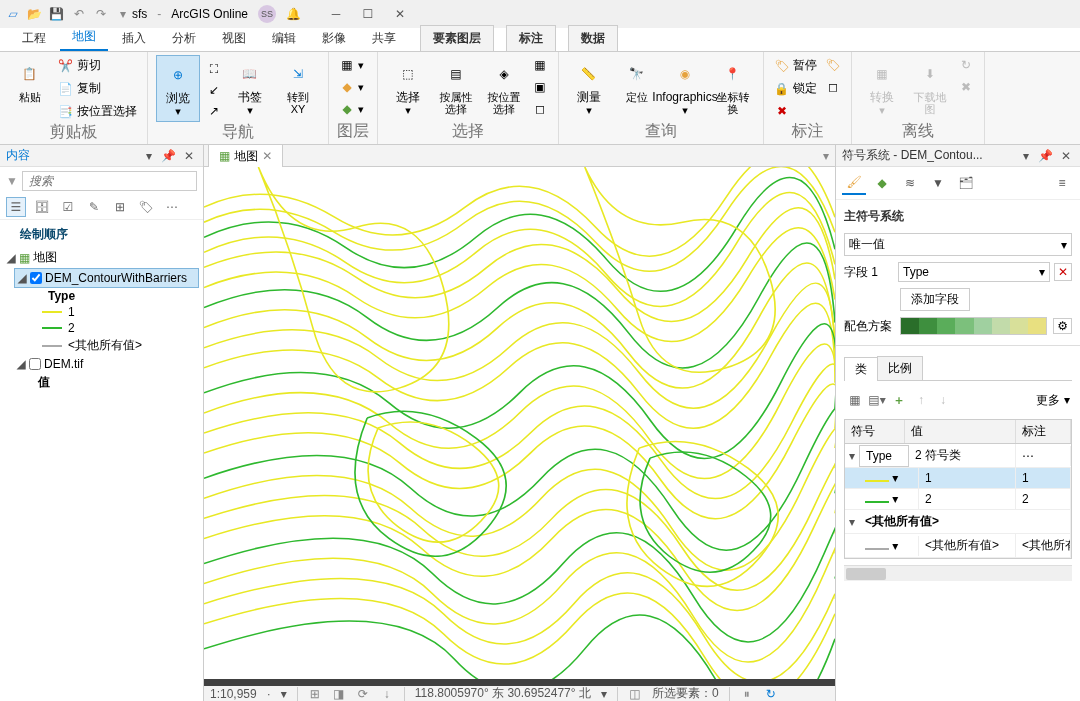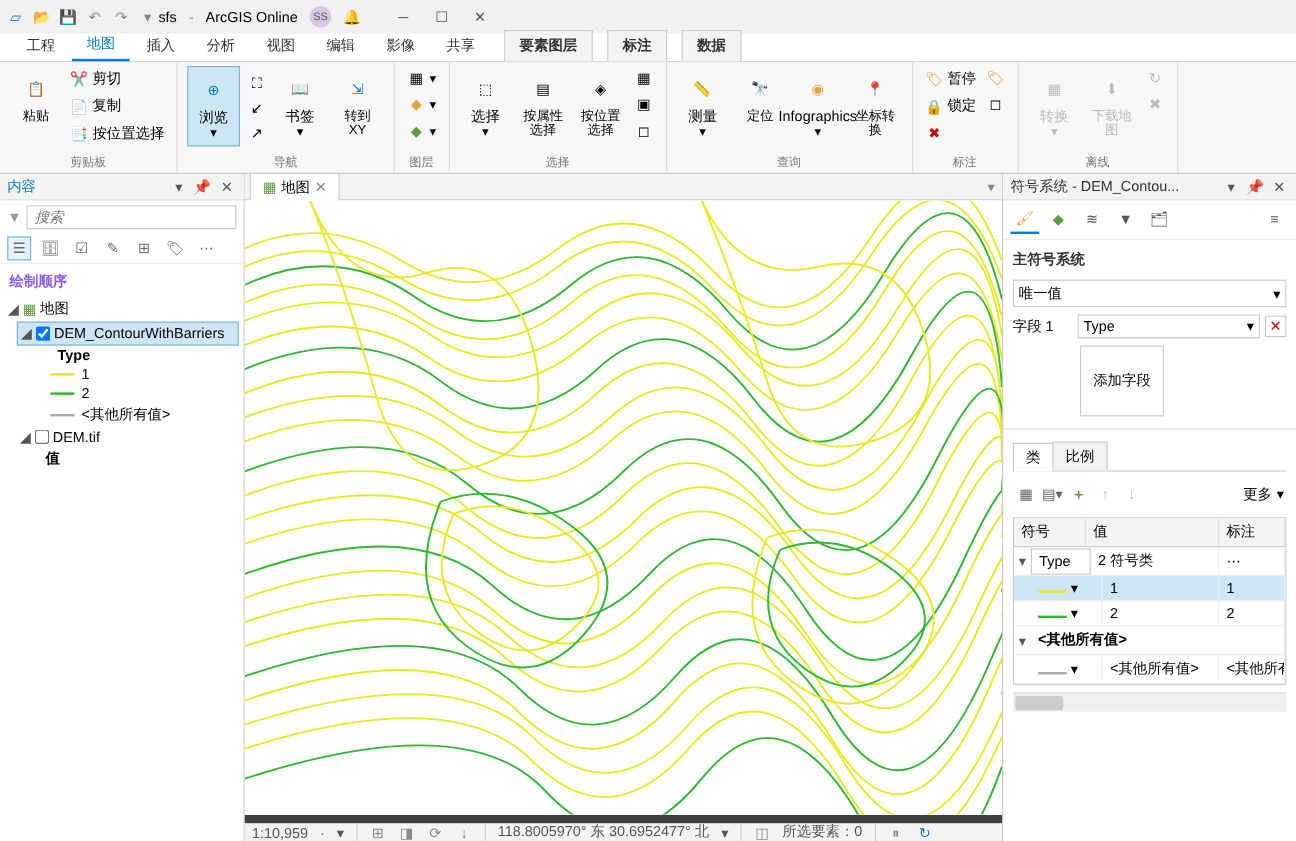--- a/index.html
+++ b/index.html
@@ -13,40 +13,40 @@
 .avatar { width: 18px; height: 18px; border-radius: 50%; background: #d8c7e2; display: flex; align-items: center; justify-content: center; font-size: 9px; color: #555; }
 .winbtns { display: flex; gap: 2px; margin-left: 10px; }
 .winbtn { width: 30px; height: 20px; display: flex; align-items: center; justify-content: center; color: #555; }
 .ribbon-tabs { height: 24px; display: flex; padding: 0 10px; border-bottom: 1px solid #ccc; align-items: flex-end; gap: 2px; }
 .rtab { padding: 4px 12px; cursor: pointer; color: #333; }
 .rtab.active { border-bottom: 2px solid #0078d4; color: #0078d4; }
 .rtab.ctx { border: 1px solid #ccc; border-bottom: none; background: #f3f3f3; margin-left: 10px; font-weight: bold; }
 .ribbon { height: 93px; background: #f7f7f7; border-bottom: 1px solid #ccc; display: flex; }
 .rgroup { border-right: 1px solid #ddd; padding: 3px 8px 0 8px; display: flex; flex-direction: column; }
 .rgroup-content { flex: 1; display: flex; align-items: flex-start; gap: 4px; }
-.rgroup-label { text-align: center; color: #777; font-size: 10px; padding-bottom: 2px; }
+.rgroup-label { text-align: center; color: #777; font-size: 16px; padding-bottom: 2px; }
 .rbig { display: flex; flex-direction: column; align-items: center; width: 44px; padding: 4px 2px; cursor: pointer; gap: 2px; }
 .rbig.active { background: #cde6f7; border: 1px solid #7fb5db; }
 .rico { width: 30px; height: 30px; display: flex; align-items: center; justify-content: center; }
 .rbig .rl { font-size: 11px; text-align: center; line-height: 1.1; }
 .rsmall-col { display: flex; flex-direction: column; gap: 2px; }
 .rsmall { display: flex; align-items: center; gap: 3px; font-size: 11px; padding: 2px; cursor: pointer; }
 .rsmall-i { width: 16px; height: 16px; display:flex; align-items:center; justify-content:center;}
 .main { flex: 1; display: flex; min-height: 0; }
 .panel-left { width: 204px; border-right: 1px solid #ccc; display: flex; flex-direction: column; background: #fff; }
 .panel-header { height: 22px; background: #f3f3f3; border-bottom: 1px solid #e0e0e0; display: flex; align-items: center; padding: 0 6px; gap: 4px; }
 .panel-header .title { flex: 1; color: #0078d4; font-weight: 500; }
 .panel-header .pbtn { width: 16px; height:16px; color:#555; display:flex;align-items:center;justify-content:center;}
 .searchrow { padding: 4px 6px; display: flex; align-items: center; gap: 4px; }
 .searchrow input { flex: 1; border: 1px solid #ccc; padding: 2px 6px; font-style: italic; color: #999; }
 .searchrow .fi { color: #999; }
 .toc-tools { display: flex; gap: 6px; padding: 2px 6px; align-items: center; border-bottom: 1px solid #eee; }
 .toc-tools .tb { width: 20px; height: 20px; display:flex;align-items:center;justify-content:center; color:#666; }
 .toc-tools .tb.active { background: #e5f1fb; border: 1px solid #7fb5db; }
-.section-label { padding: 6px 8px 4px; font-weight: bold; color: #8b5cf6; }
+.section-label { padding: 6px 20px 4px; font-weight: bold; color: #0c4a6e; }
 .toc { flex: 1; overflow: auto; padding: 0 4px; }
 .toc-node { display: flex; align-items: center; gap: 3px; padding: 2px 2px; font-size: 12px; }
 .toc-node.sel { background: #cde6f7; border: 1px solid #7fb5db; }
 .toc-node .exp { width: 10px; text-align: center; color: #555; }
 .toc-node .chk { width: 12px; height: 12px; }
 .legend-item { display: flex; align-items: center; gap: 6px; padding: 1px 2px 1px 38px; font-size: 11px; }
 .lline { width: 20px; height: 2px; }
 .gradient { width: 14px; height: 60px; margin-left: 38px; background: linear-gradient(to bottom, #ff0000, #ffa500, #ffff00, #7fff00, #008000); }
 .center { flex: 1; display: flex; flex-direction: column; min-width: 0; }
 .view-tabs { height: 22px; background: #f3f3f3; display: flex; align-items: center; border-bottom: 1px solid #ccc; }
@@ -61,21 +61,21 @@
 .sym-tools .stb { width: 24px; height: 24px; display:flex;align-items:center;justify-content:center; color:#555; }
 .sym-tools .stb.active { border-bottom: 2px solid #0078d4; }
 .sym-tools .spacer { flex: 1; }
 .sym-body { padding: 6px 8px; display: flex; flex-direction: column; gap: 6px; }
 .sym-section-title { font-weight: bold; color: #333; padding: 2px 0; }
 .dropdown { border: 1px solid #ccc; padding: 2px 4px; display: flex; justify-content: space-between; align-items: center; background: #fff; }
 .fieldrow { display: flex; align-items: center; gap: 4px; }
 .fieldrow .lbl { width: 50px; }
 .fieldrow .dropdown { flex: 1; }
 .delbtn { width: 18px; height: 18px; border: 1px solid #ccc; color: #c00; display: flex; align-items: center; justify-content: center; }
-.addfield { border: 1px solid #ccc; padding: 20px 8px; background: #fff; margin-left: 56px; width: 70px; text-align: center; }
+.addfield { border: 1px solid #ccc; padding: 2px 8px; background: #fff; margin-left: 56px; width: 70px; text-align: center; }
 .colorscheme { display: flex; align-items: center; gap: 6px; }
 .colorscheme .lbl { width: 50px; }
 .cs-box { flex: 1; height: 18px; border: 1px solid #ccc; display: flex; }
 .cs-seg { flex: 1; }
 .subtabs { display: flex; border-bottom: 1px solid #ccc; margin-top: 4px; }
 .subtab { padding: 3px 10px; border: 1px solid #ccc; border-bottom: none; background: #f3f3f3; margin-right: -1px; }
 .subtab.active { background: #fff; position: relative; top: 1px; }
 .classtools { display: flex; gap: 4px; padding: 4px 2px; align-items: center; }
 .classtools .ctb { width: 18px; height: 18px; color: #666; display:flex;align-items:center;justify-content:center;}
 .classtools .ctb.green { color: #5a9e3d; font-weight: bold; }
@@ -447,20 +447,34 @@
       </div>
       <div class="fieldrow">
         <span class="lbl">字段 1</span>
         <div class="dropdown">
           <span>Type</span>
             <span>▾</span>
         </div>
         <span class="delbtn">✕</span>
       </div>
       <div class="addfield">添加字段</div>
+      <div class="colorscheme">
+        <span class="lbl">配色方案</span>
+        <div class="cs-box">
+          <div class="cs-seg" style="background:#2a6e2a"></div>
+            <div class="cs-seg" style="background:#3e8f3e"></div>
+          <div class="cs-seg" style="background:#5aad5a"></div>
+            <div class="cs-seg" style="background:#7cc07c"></div>
+          <div class="cs-seg" style="background:#a0d0a0"></div>
+            <div class="cs-seg" style="background:#c2dbaa"></div>
+          <div class="cs-seg" style="background:#d8e09a"></div>
+            <div class="cs-seg" style="background:#e8e080"></div>
+        </div>
+        <span style="border:1px solid #ccc;padding:0 3px">⚙</span>
+      </div>
       <div style="border-top:1px solid #ddd;margin:4px -8px 0"></div>
       <div class="subtabs">
         <div class="subtab active">类</div>
         <div class="subtab">比例</div>
       </div>
       <div class="classtools">
         <span class="ctb">▦</span>
         <span class="ctb">▤▾</span>
         <span class="ctb green">＋</span>
         <span class="ctb disabled">↑</span>

